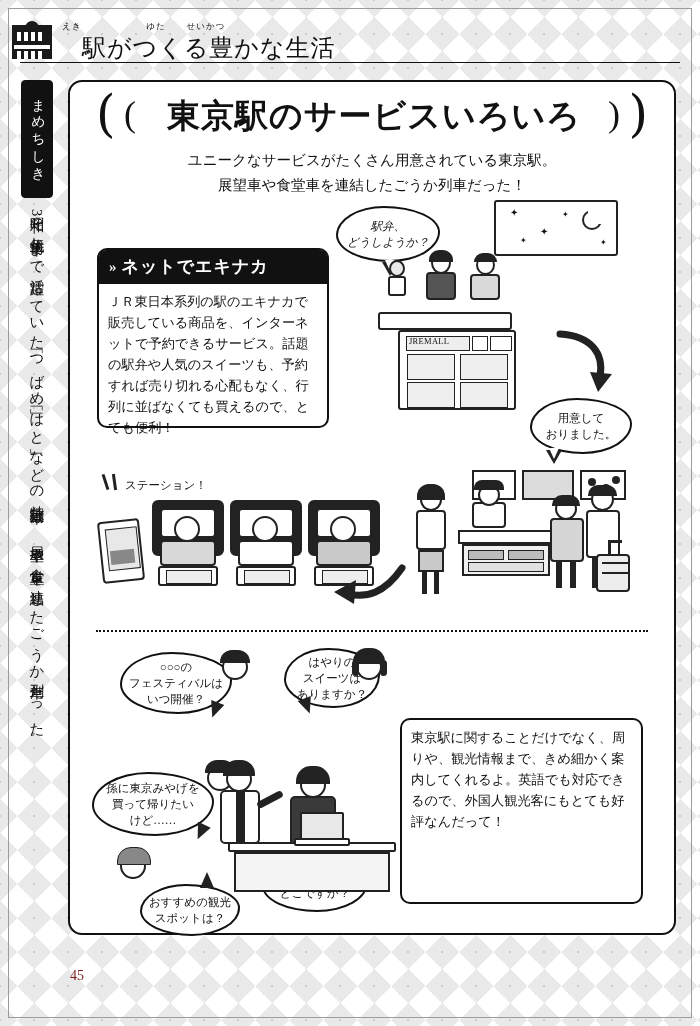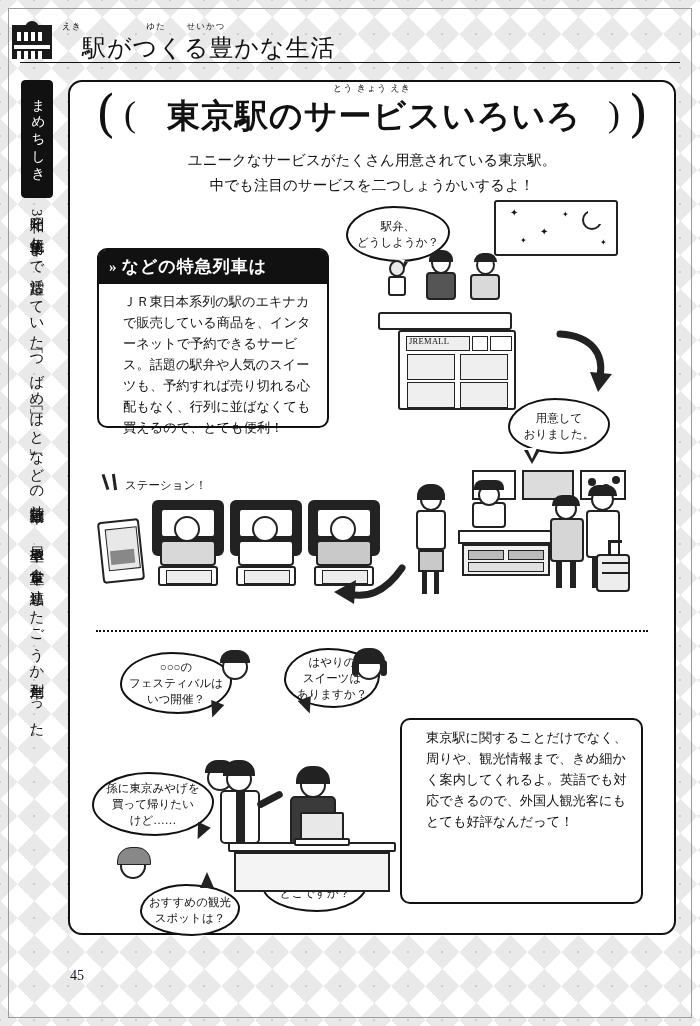--- a/index.html
+++ b/index.html
@@ -223,21 +223,21 @@
     font-weight: bold;
     padding: 5px 10px 6px 10px;
     letter-spacing: 1px;
     box-sizing: border-box;
   }
   .subbox-head .chev { font-size: 15px; margin-right: 4px; }
   .subbox-body {
     font-size: 13.2px;
     line-height: 21px;
     color: #111;
-    padding: 7px 9px 8px 24px;
+    padding: 7px 9px 8px 9px;
   }
 
   #box-net { left: 97px; top: 248px; width: 232px; height: 180px; }
   #box-concierge { left: 400px; top: 718px; width: 243px; height: 186px; }
   #box-concierge .subbox-head { padding: 5px 10px 6px 10px; line-height: 22px; }
 
   
   .divider {
     position: absolute;
     left: 96px; top: 630px;
@@ -273,21 +273,21 @@
   .outline { border: 2px solid #222; box-sizing: border-box; background: #fff; }
 
   
   .arrow-svg { position: absolute; }
 
   
   .pageno {
     position: absolute;
     left: 70px; top: 968px;
     font-size: 14px;
-    color: #0f172a;
+    color: #7f1d1d;
   }
 
   
   .star {
     position: absolute;
     color: #111;
     font-size: 10px;
   }
 
   .lbl { position: absolute; font-size: 11px; color: #111; }
@@ -326,48 +326,47 @@
   </div>
   <div class="side-vertical-text">昭和30年代前半まで活躍していた「つばめ」「はと」などの特急列車は、展望車や食堂車を連結したごうか列車だった。</div>
 
   <div class="panel"></div>
 
   <div class="panel-title-wrap">
     <div class="paren l">(</div>
     <div class="paren2 l">(</div>
     <div class="paren r">)</div>
     <div class="paren2 r">)</div>
-    <div class="panel-title-ruby">とう きょう えき</div>
     <div class="panel-title">東京駅のサービスいろいろ</div>
   </div>
 
   <div class="lead">
     <div>ユニークなサービスがたくさん用意されている東京駅。</div>
-    <div>中でも注目のサービスを二つしょうかいするよ！</div>
+    <div>展望車や食堂車を連結したごうか列車だった！</div>
   </div>
 
   <div class="subbox" id="box-net">
     <div class="shadow"></div>
     <div class="subbox-head">
-      <span class="chev">»</span><span>などの特急列車は</span>
+      <span class="chev">»</span><span>ネットでエキナカ</span>
     </div>
     <div class="subbox-body">ＪＲ東日本系列の駅のエキナカで販売している商品を、インターネットで予約できるサービス。話題の駅弁や人気のスイーツも、予約すれば売り切れる心配もなく、行列に並ばなくても買えるので、とても便利！</div>
   </div>
 
   <div class="fig outline" style="left:494px; top:200px; width:124px; height:56px; border-radius:3px;">
     <div class="fig" style="left:86px; top:8px; width:16px; height:16px; background:#fff; border:2px solid #222; border-radius:50%;"></div>
     <div class="fig" style="left:92px; top:6px; width:14px; height:16px; background:#fff;"></div>
     <div class="star" style="left:14px; top:5px;">✦</div>
     <div class="star" style="left:44px; top:24px;">✦</div>
     <div class="star" style="left:24px; top:34px; font-size:8px">✦</div>
     <div class="star" style="left:66px; top:8px; font-size:8px">✦</div>
     <div class="star" style="left:104px; top:36px; font-size:8px">✦</div>
   </div>
 
-  <div class="balloon cloud" style="left:346px; top:206px; width:104px; height:56px;">
+  <div class="balloon cloud" style="left:336px; top:206px; width:104px; height:56px;font-style:italic;">
     <div>駅弁、<br>どうしようか？</div>
     <div class="tail" style="left:44px; top:54px; border-left:8px solid transparent; border-right:8px solid transparent; border-top:14px solid #222;"></div>
     <div class="tail" style="left:47px; top:52px; border-left:5px solid transparent; border-right:5px solid transparent; border-top:11px solid #fff;"></div>
   </div>
 
   <div class="fig" style="left:386px; top:252px; width:128px; height:62px;">
 
     <div class="fig outline" style="left:2px; top:24px; width:18px; height:20px; border-radius:3px;"></div>
     <div class="fig outline" style="left:3px; top:8px; width:16px; height:17px; border-radius:50%; background:#e9e9e9;"></div>
 
@@ -390,21 +389,21 @@
     <div class="fig" style="left:60px; top:22px; width:46px; height:24px; border:1.5px solid #222; background:#efefef;"></div>
     <div class="fig" style="left:7px; top:50px; width:46px; height:24px; border:1.5px solid #222; background:#efefef;"></div>
     <div class="fig" style="left:60px; top:50px; width:46px; height:24px; border:1.5px solid #222; background:#efefef;"></div>
   </div>
 
   <svg class="arrow-svg" style="left:552px; top:330px;" width="70" height="64" viewBox="0 0 70 64">
     <path d="M8 4 C 40 6, 52 24, 48 46" stroke="#222" stroke-width="7" fill="none" stroke-linecap="round"></path>
     <polygon points="38,42 60,44 46,62" fill="#222"></polygon>
   </svg>
 
-  <div class="balloon cloud" style="left:508px; top:398px; width:102px; height:56px;">
+  <div class="balloon cloud" style="left:530px; top:398px; width:102px; height:56px;">
     <div>用意して<br>おりました。</div>
     <div class="tail" style="left:14px; top:50px; border-left:8px solid transparent; border-right:8px solid transparent; border-top:14px solid #222;"></div>
     <div class="tail" style="left:17px; top:48px; border-left:5px solid transparent; border-right:5px solid transparent; border-top:11px solid #fff;"></div>
   </div>
 
   <div class="lbl" style="left:125px; top:478px; font-size:11.5px;">ステーション！</div>
   <div class="fig" style="left:104px; top:474px; width:18px; height:24px;">
     <div class="fig" style="left:0; top:0; width:3px; height:16px; background:#222; transform:rotate(-18deg);"></div>
     <div class="fig" style="left:9px; top:0; width:3px; height:16px; background:#222; transform:rotate(-8deg);"></div>
   </div>

